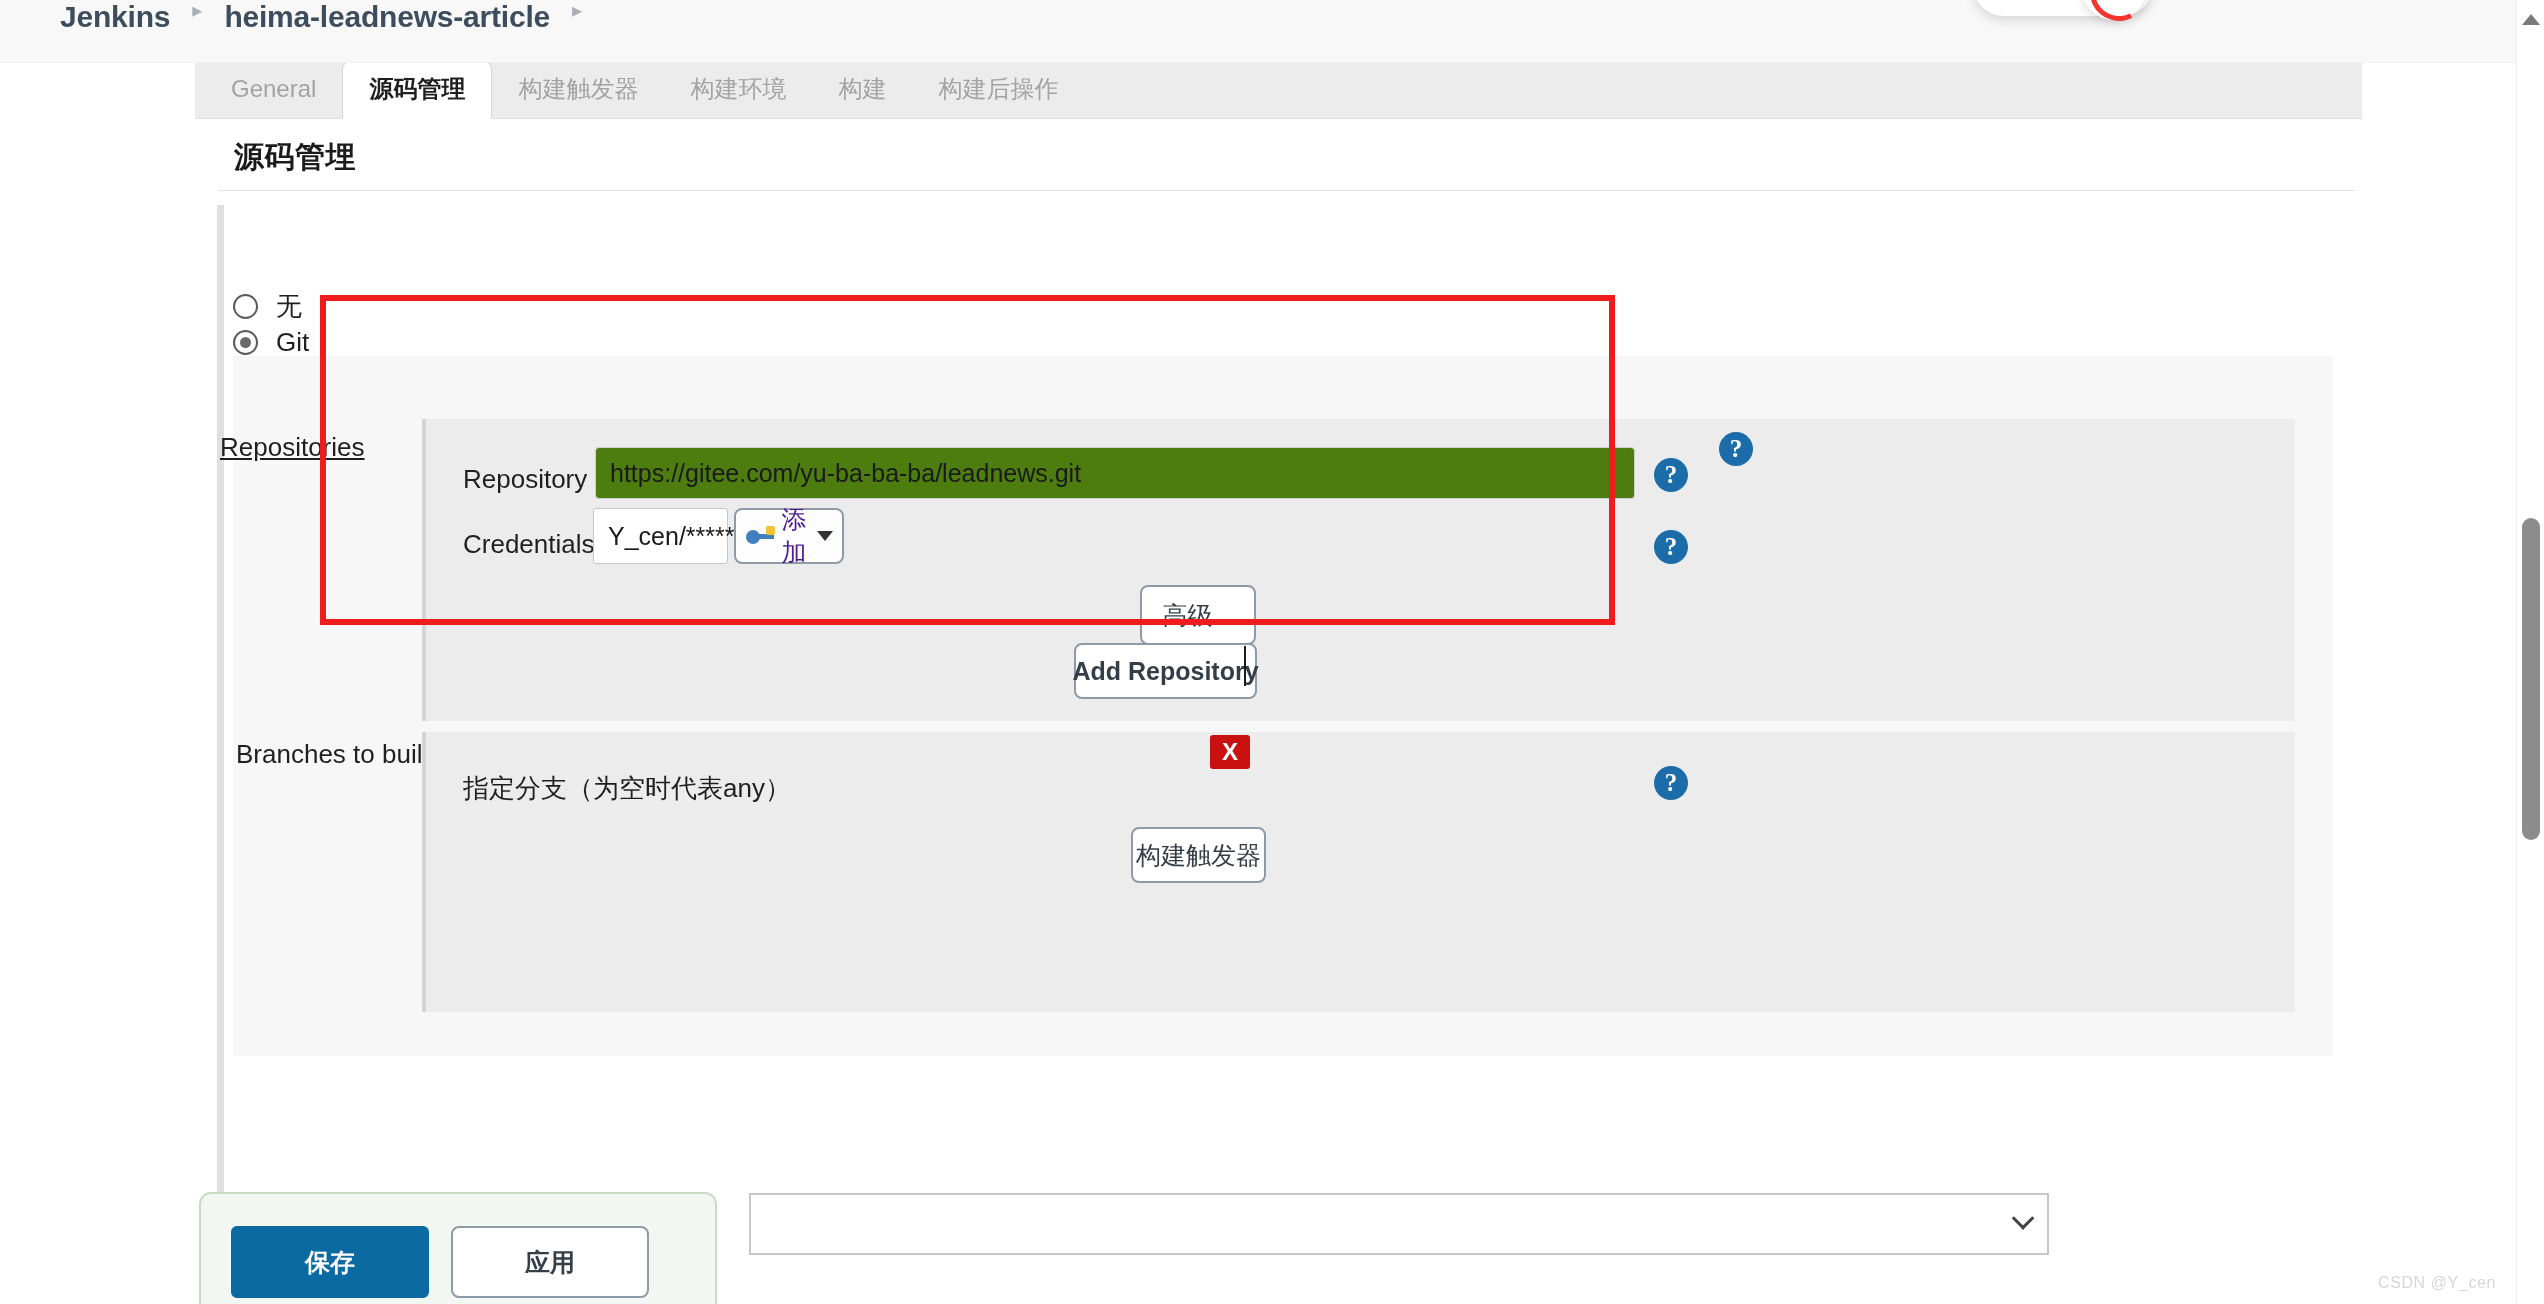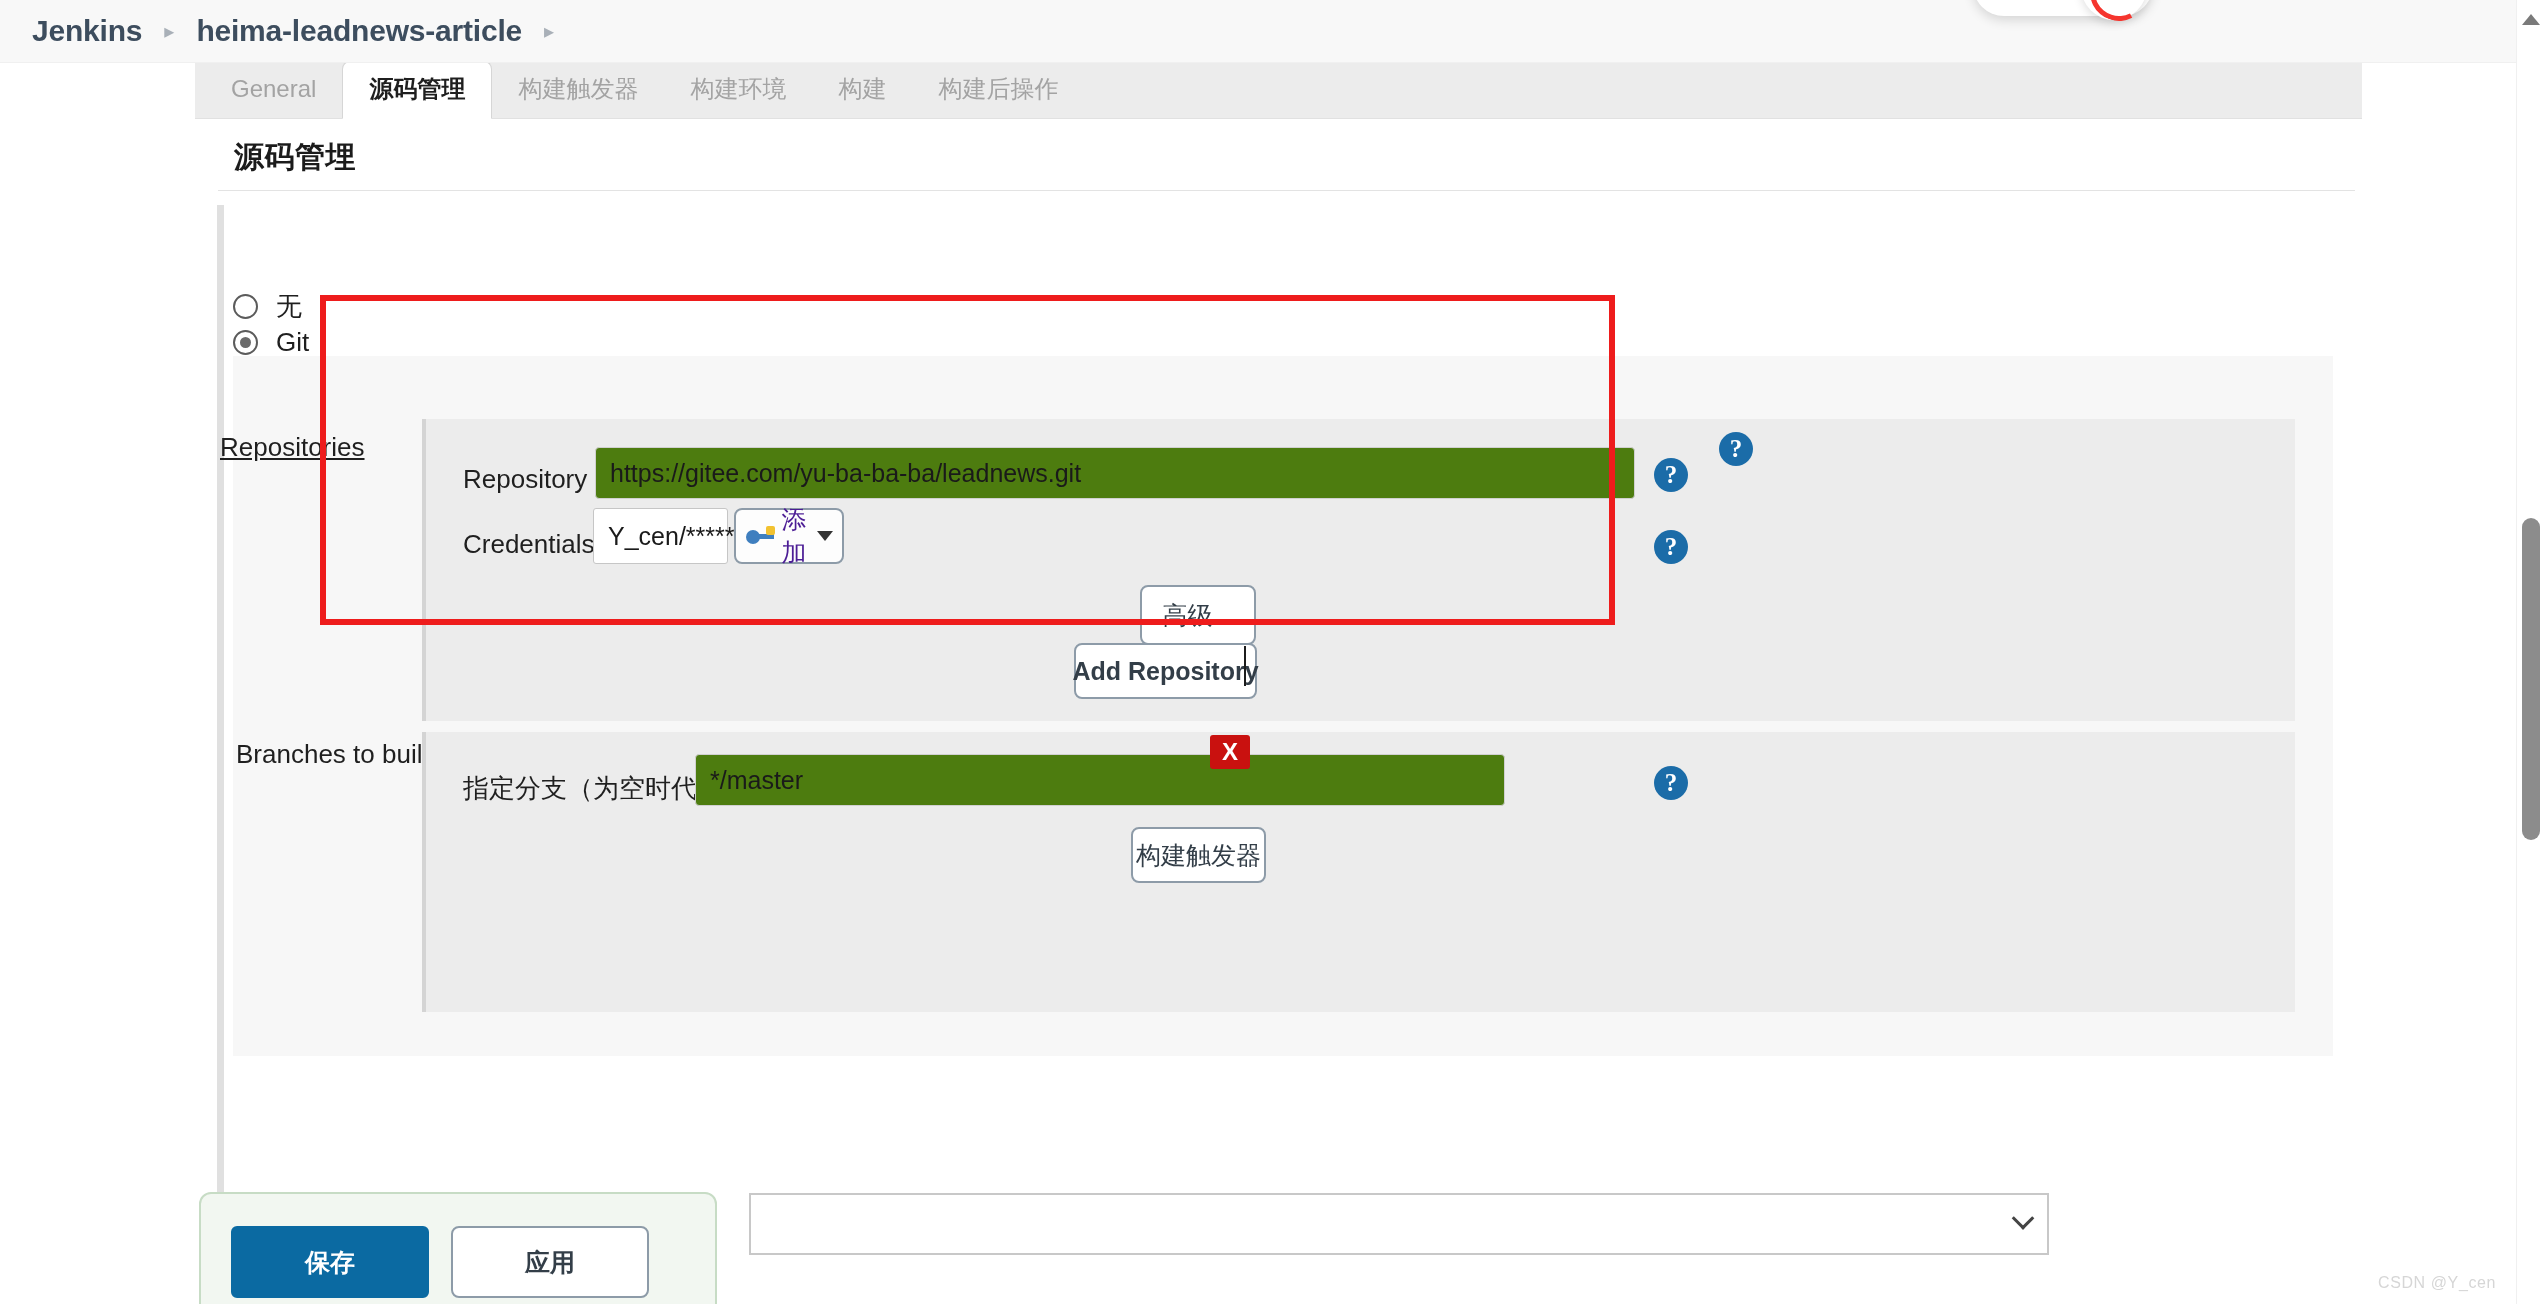--- a/index.html
+++ b/index.html
@@ -12,22 +12,22 @@
   }
 
   #root { position: relative; width: 2544px; height: 1304px; background: #ffffff; }
 
   
   .breadcrumb-bar {
     position: absolute; left: 0; top: 0;
     width: 2544px; height: 63px;
     background: #f8f8f8;
     border-bottom: 1px solid #f0f0f0;
-    display: flex; align-items: center;
-    padding-left: 32px;
+    display: flex; 
+    padding-left: 60px;
     z-index: 5;
   }
   .crumb {
     font-size: 30px; font-weight: bold; color: #3d4d5e;
     letter-spacing: -0.2px;
   }
   .crumb-sep {
     color: #a9b0b8; font-size: 20px; margin: 0 22px 0 22px; line-height: 1;
   }
 
@@ -401,21 +401,20 @@
     <div class="text-caret" style="left:1049px; top:527px;"></div>
 
     <div class="help-icon" style="left:1524px; top:313px;">?</div>
 
     <div class="field-label" style="left:41px; top:620px;">Branches to build</div>
 
     <div class="inner-box" style="left:227px; top:613px; width:880px; height:280px;"></div>
     <div class="inner-box" style="left:1107px; top:613px; width:993px; height:280px; border-left:none;"></div>
 
     <div class="field-label" style="left:268px; top:652px;">指定分支（为空时代表any）</div>
-    <div class="input-text" style="left:500px; top:635px; width:810px; height:52px;">*/master</div>
 
     <div class="del-x" style="left:1015px; top:616px;">X</div>
     <div class="help-icon" style="left:1459px; top:647px;">?</div>
 
     <div class="btn plain" style="left:936px; top:708px; width:135px; height:56px;">构建触发器</div>
 
     <div class="help-icon" style="left:1524px; top:1094px;">?</div>
 
   </div>
 

